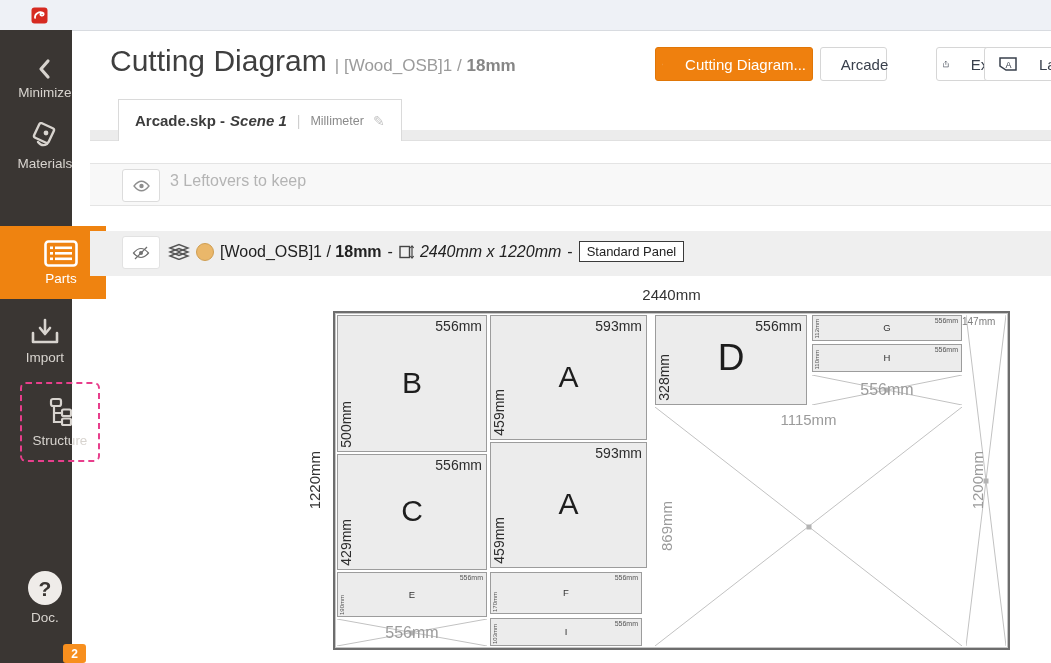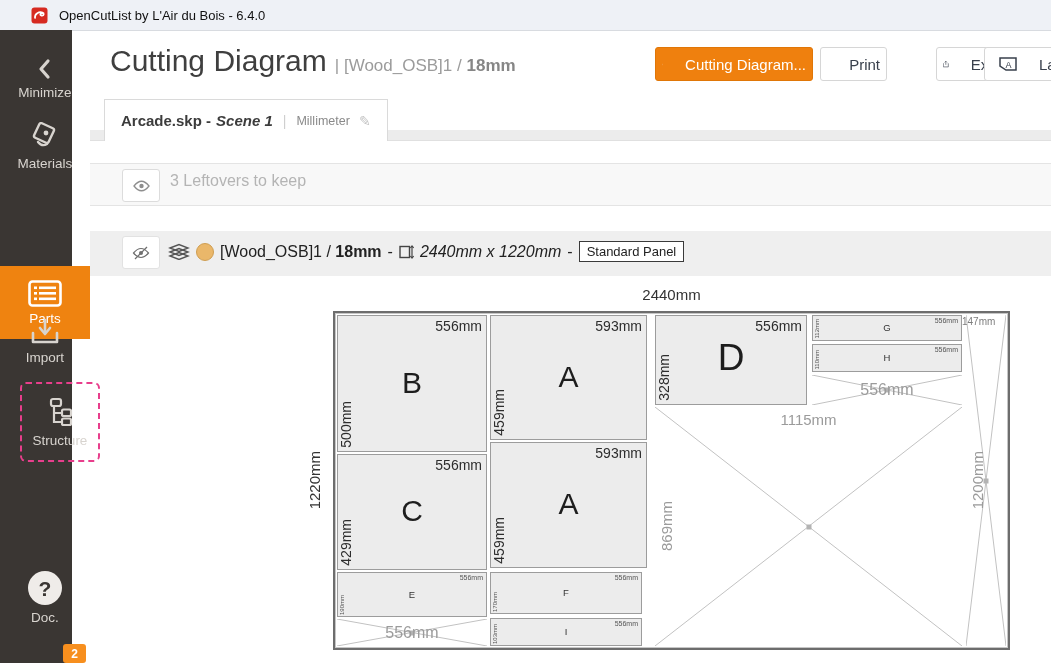--- a/index.html
+++ b/index.html
@@ -11,40 +11,40 @@
   .titlebar{left:0;top:0;width:1051px;height:30px;background:#eef1f6;border-bottom:1px solid #d8dbe0;
             display:flex;align-items:center;}
   .titlebar .logo{width:17px;height:17px;margin-left:31px;margin-right:11px;}
   .titlebar .wtitle{font-size:13px;color:#111;}
 
   
   .sidebar{left:0;top:30px;width:72px;height:633px;background:#3a3633;}
   .sb-item{position:absolute;left:0;width:90px;text-align:center;color:#d8d4cf;cursor:pointer;}
   .sb-item .lbl{font-size:13.5px;margin-top:4px;}
   .sb-item svg{display:block;margin:0 auto;}
-  .sb-parts{background:#ef8310;color:#fff;padding:14px 0 13px 0;margin-top:40px;}
+  .sb-parts{background:#ef8310;color:#fff;padding:14px 0 13px 16px;}
   .sb-structure{border:2px dashed #e83e8c;border-radius:6px;left:20px;width:76px;padding:13px 0 12px 0;}
   .sb-badge{left:63px;top:614px;width:23px;height:19px;background:#f78f1e;color:#fff;border-radius:3px;
             font-size:12px;font-weight:bold;display:flex;align-items:center;justify-content:center;}
 
   
   .page-title{left:110px;top:44px;font-size:30px;font-weight:500;color:#3f3f3f;white-space:nowrap;}
   .page-sub{font-size:17px;font-weight:400;color:#9b9b9b;margin-left:8px;}
   .page-sub b{color:#868686;}
   .btn{position:absolute;top:47px;height:34px;box-sizing:border-box;border-radius:3px;font-size:15px;
        display:flex;align-items:center;justify-content:center;gap:22px;cursor:pointer;white-space:nowrap;}
   .btn-orange{left:655px;width:158px;background:#ef800e;border:1px solid #e07607;color:#fff;}
   .btn-light{background:#fff;border:1px solid #d6d6d6;color:#39404c;}
   .btn-print{left:820px;width:67px;}
   .btn-export{left:936px;width:85px;}
   .btn-labels{left:984px;width:118px;justify-content:flex-start;padding-left:14px;}
 
   
   .tabstrip{left:90px;top:130px;width:961px;height:10px;background:#ececec;border-bottom:1px solid #e0e0e0;}
-  .tab{left:104px;top:99px;height:42px;background:#fff;border:1px solid #dadada;border-bottom:none;
+  .tab{left:118px;top:99px;height:42px;background:#fff;border:1px solid #dadada;border-bottom:none;
        display:flex;align-items:center;padding:4px 16px;box-sizing:border-box;z-index:2;cursor:pointer;}
   .tab .fname{font-size:15px;font-weight:bold;color:#3c3c3c;white-space:pre;}
   .tab .scene{font-size:15px;font-weight:bold;font-style:italic;color:#3c3c3c;margin-left:5px;}
   .tab .sep{color:#cfcfcf;margin:0 10px;font-size:14px;}
   .tab .unit{font-size:12.5px;color:#8a8a8a;}
   .tab .pencil{color:#c2c2c2;font-size:14px;margin-left:9px;}
 
   
   .leftbar{left:90px;top:163px;width:961px;height:43px;background:#f8f8f8;border-top:1px solid #e4e4e4;
            border-bottom:1px solid #e4e4e4;box-sizing:border-box;}
@@ -88,21 +88,20 @@
   .lh{left:3px;top:0;height:100%;font-size:15px;color:#9b9b9b;}
 </style>
 </head>
 <body>
 
 <div class="abs titlebar">
   <svg class="logo" viewBox="0 0 17 17">
     <rect x="0.5" y="0.5" width="16" height="16" rx="3" fill="#d62a21"></rect>
     <path d="M4 11 C3.5 6.5 8 4.5 11.5 5.5 C13.5 6.2 13 9 10.5 8.6 C8.5 8.2 9 5.8 12.5 6.2" fill="none" stroke="#fff" stroke-width="1.7" stroke-linecap="round"></path>
   </svg>
-  <span class="wtitle">OpenCutList by L'Air du Bois - 6.4.0</span>
 </div>
 
 <div class="abs sidebar">
 
   <div class="sb-item" style="top:27px;">
     <svg width="24" height="24" viewBox="0 0 24 24">
       <polyline points="15,4 8,12 15,20" fill="none" stroke="#d8d4cf" stroke-width="3.2" stroke-linecap="round" stroke-linejoin="round"></polyline>
     </svg>
     <div class="lbl">Minimize</div>
   </div>
@@ -170,21 +169,21 @@
   </svg>
   <span>Cutting Diagram...</span>
 </button>
 
 <button class="btn btn-light btn-print">
   <svg width="16" height="15" viewBox="0 0 16 15">
     <rect x="3" y="0.8" width="10" height="3.6" fill="none" stroke="#39404c" stroke-width="1.4"></rect>
     <rect x="0.8" y="4.4" width="14.4" height="6" rx="1" fill="#39404c"></rect>
     <rect x="3.4" y="8.4" width="9.2" height="5.6" fill="#fff" stroke="#39404c" stroke-width="1.4"></rect>
   </svg>
-  <span>Print</span>
+  <span>Arcade</span>
 </button>
 
 <button class="btn btn-light btn-export">
   <svg width="14" height="16" viewBox="0 0 14 16">
     <path d="M2 7 h-1.2 v8.2 h12.4 V7 H12" fill="none" stroke="#39404c" stroke-width="1.5"></path>
     <line x1="7" y1="1.5" x2="7" y2="10" stroke="#39404c" stroke-width="1.5"></line>
     <polyline points="4,4 7,1 10,4" fill="none" stroke="#39404c" stroke-width="1.5"></polyline>
   </svg>
   <span>Export</span>
 </button>

